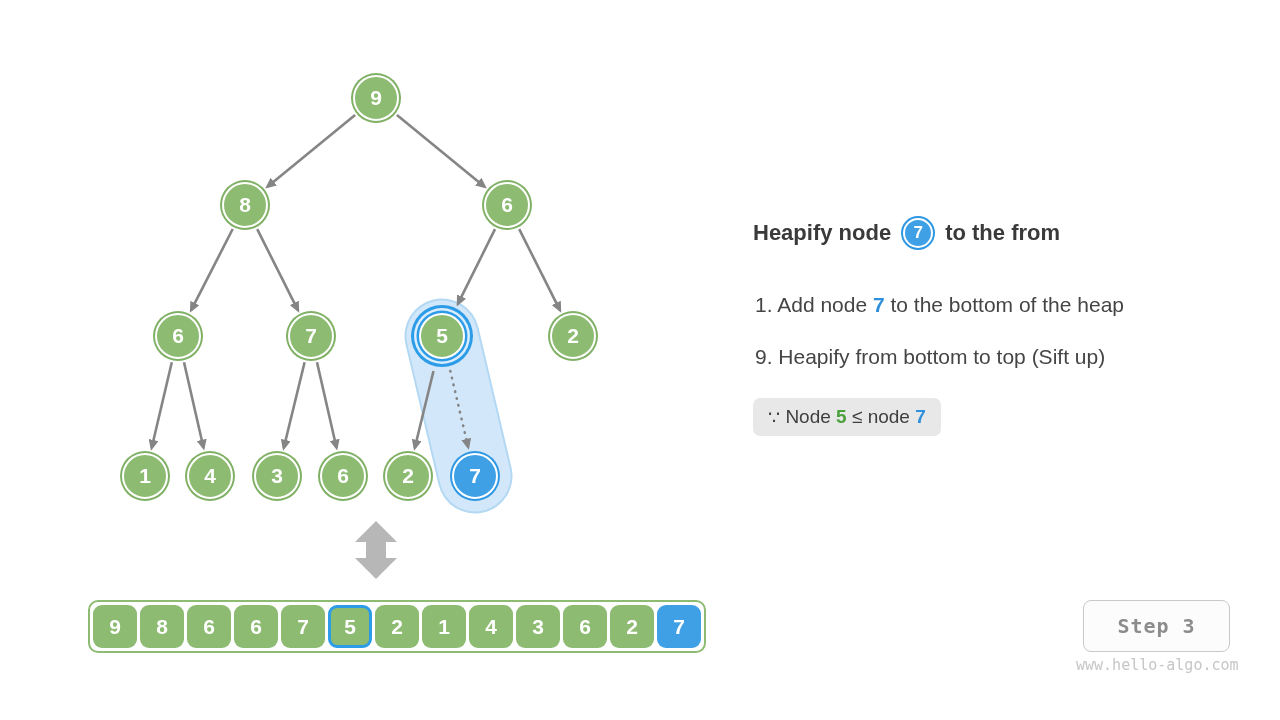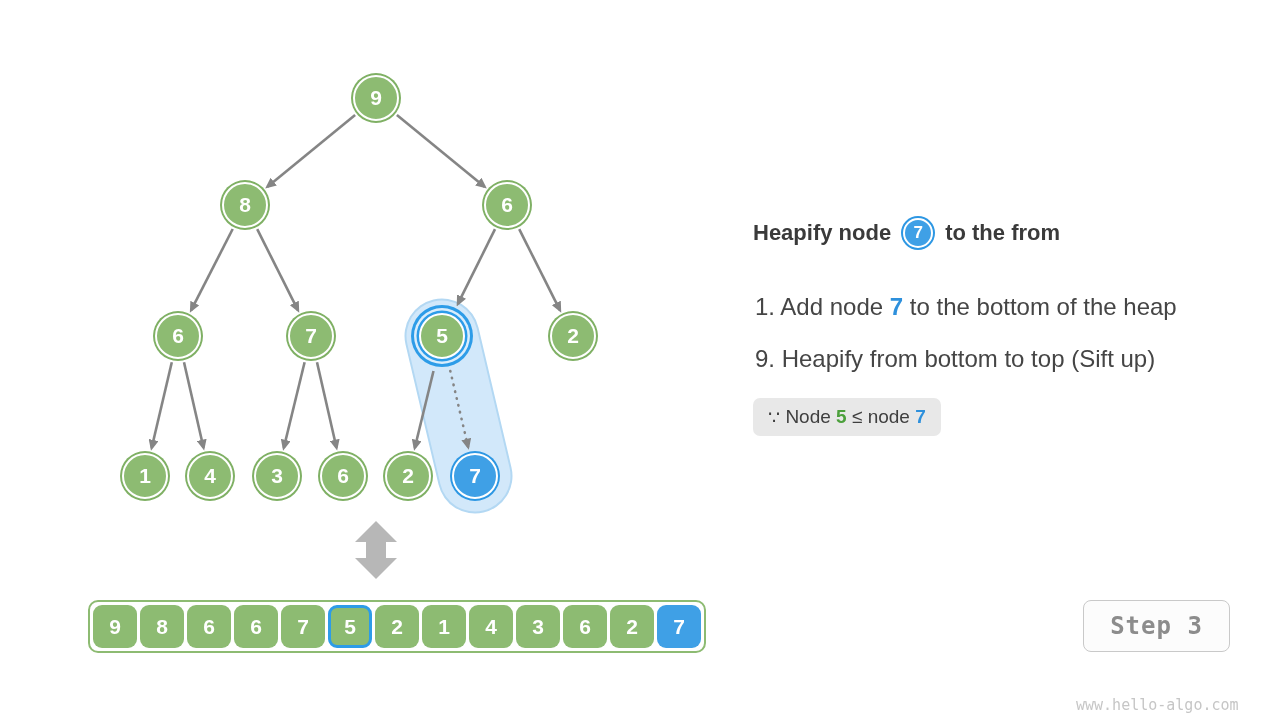--- a/index.html
+++ b/index.html
@@ -33,21 +33,21 @@
     font-size:22px; font-weight:bold; color:#3a3a3a; white-space:nowrap;
   }
   .title-circle {
     display:inline-flex; width:30px; height:30px; box-sizing:border-box;
     border-radius:50%; background:#3fa0e6; border:2px solid #ffffff;
     box-shadow:0 0 0 2px #2d97e3; margin:0 3px;
     align-items:center; justify-content:center;
     color:#ffffff; font-size:17px; font-weight:bold;
   }
   .step-item {
-    position:absolute; left:755px; font-size:24px; color:#454545; white-space:nowrap;
+    position:absolute; left:755px; font-size:21px; color:#454545; white-space:nowrap;
   }
   .step-item .hl-blue { color:#2e90dc; font-weight:bold; }
   .note-box {
     position:absolute; left:753px; top:398px; height:38px;
     display:inline-flex; align-items:center; padding:0 15px;
     background:#e8e8e8; border-radius:7px;
     font-size:19px; color:#3f3f3f; white-space:nowrap;
   }
   .note-box .hl-green { color:#4ca03c; font-weight:bold; }
   .note-box .hl-blue  { color:#2e90dc; font-weight:bold; }
@@ -64,25 +64,25 @@
     display:flex; align-items:center; justify-content:center;
   }
   .acell.ring { border:3px solid #2d9ce8; }
   .acell.bluefill { background:#3fa0e6; }
 
   
   .step-box {
     position:absolute; left:1083px; top:600px; width:147px; height:52px;
     box-sizing:border-box; border:1.5px solid #c9c9c9; border-radius:8px;
     background:#fcfcfc; display:flex; align-items:center; justify-content:center;
-    font-family:"DejaVu Sans Mono", monospace; font-size:24px; font-weight:bold;
+    font-family:"DejaVu Sans Mono", monospace; font-size:20px; font-weight:bold;
     color:#8c8c8c; letter-spacing:1px;
   }
   .watermark {
-    position:absolute; left:1076px; top:696px; width:166px;
+    position:absolute; left:1076px; top:656px; width:166px;
     font-family:"DejaVu Sans Mono", monospace; font-size:15px; color:#c6c6c6;
     white-space:nowrap;
   }
 </style>
 </head>
 <body>
 
 <div class="stage">
 
   <svg class="tree-svg" width="760" height="720" viewBox="0 0 760 720">

